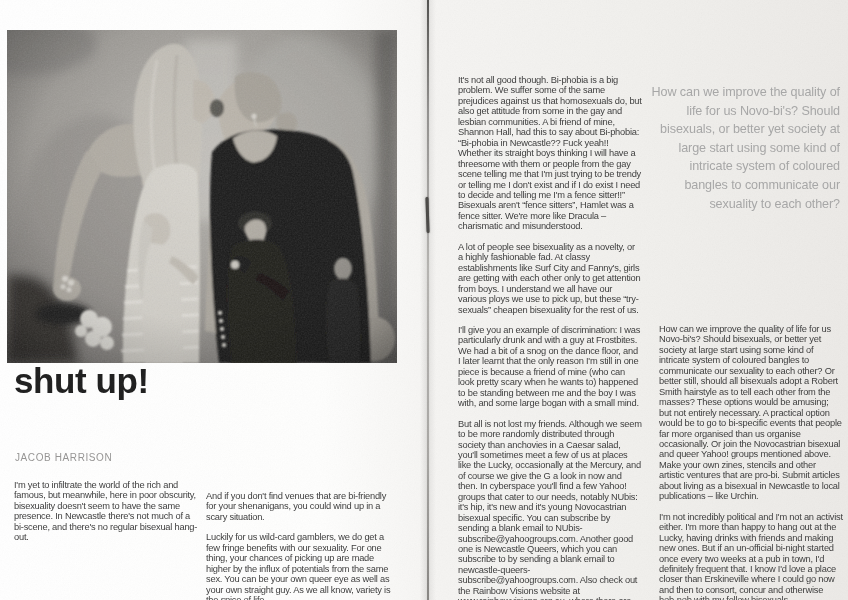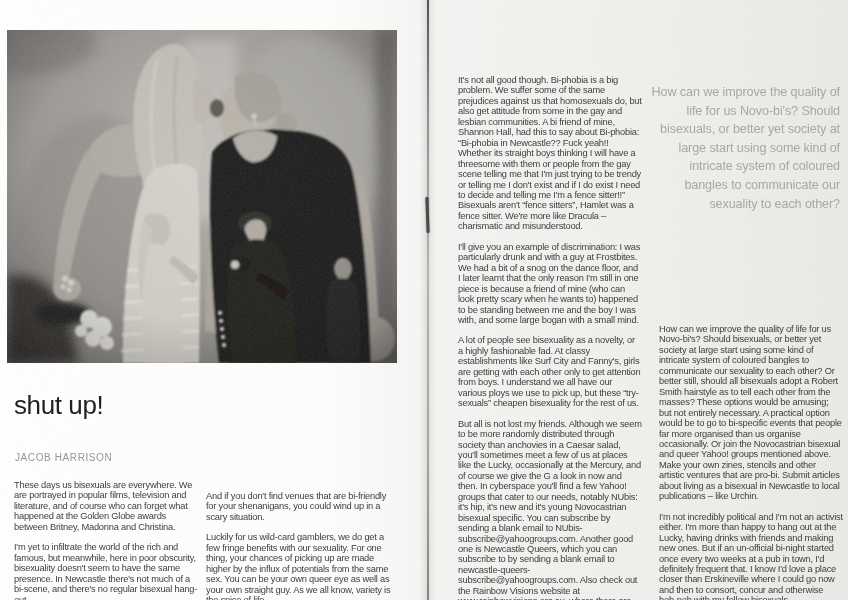--- a/index.html
+++ b/index.html
@@ -7,22 +7,22 @@
   }
   *{box-sizing:border-box}
   html,body{margin:0;padding:0;background:#ffffff}
   .spread{
     position:relative;width:848px;height:600px;overflow:hidden;
     font-family:"Liberation Sans",sans-serif;
     background:linear-gradient(90deg,#ffffff 0%,#fefefd 38%,#f5f4f2 52%,#f1f0ed 75%,#eceae7 100%);
   }
   .photo{position:absolute;left:7px;top:30px;width:390px;height:333px;margin:0;padding:0}
   .photo svg{display:block;width:100%;height:100%}
-  .headline{position:absolute;left:14px;top:390px;margin:0;font-weight:400;
-    color:var(--headline,#1d1d1d);font-size:26px;line-height:30px;letter-spacing:-0.4px}
+  .headline{position:absolute;left:14px;top:366px;margin:0;font-weight:700;
+    color:var(--headline,#1d1d1d);font-size:35px;line-height:30px;letter-spacing:-0.4px}
   .byline{position:absolute;left:15px;top:452px;color:var(--byline,#969594);
     font-size:10px;letter-spacing:0.6px}
   .body-col{position:absolute;font-size:9.3px;line-height:10.45px;letter-spacing:-0.22px;
     color:var(--body_text,#3c3c3c);text-align:left}
   .body-col p{margin:0 0 10px 0}
   .col-a{left:14px;top:480px;width:184px}
   .col-b{left:206px;top:491px;width:192px}
   .col-mid{left:458px;top:75px;width:184px}
   .col-right{left:659px;top:324px;width:184px}
   .pullquote{position:absolute;left:648px;top:83px;width:192px;margin:0;text-align:right;
@@ -160,32 +160,31 @@
 
       <rect width="390" height="332" fill="url(#vig)"></rect>
       <rect width="390" height="332" filter="url(#pgr)" opacity=".14"></rect>
     </svg>
   </figure>
 
   <h1 class="headline"><span>shut up!</span><br></h1>
   <div class="byline">JACOB HARRISON</div>
 
   <div class="body-col col-a">
-    <p>These days us bisexuals are everywhere. We are portrayed in popular films, television and literature, and of course who can forget what happened at the Golden Globe awards between Britney, Madonna and Christina.</p>
     <p>I'm yet to infiltrate the world of the rich and famous, but meanwhile, here in poor obscurity, bisexuality doesn't seem to have the same presence. In Newcastle there's not much of a bi-scene, and there's no regular bisexual hang-out.</p>
   </div>
   <div class="body-col col-b">
     <p>And if you don't find venues that are bi-friendly for your shenanigans, you could wind up in a scary situation.</p>
     <p>Luckily for us wild-card gamblers, we do get a few fringe benefits with our sexuality. For one thing, your chances of picking up are made higher by the influx of potentials from the same sex. You can be your own queer eye as well as your own straight guy. As we all know, variety is the spice of life.</p>
   </div>
 
   <div class="body-col col-mid">
     <p>It's not all good though. Bi-phobia is a big problem. We suffer some of the same prejudices against us that homosexuals do, but also get attitude from some in the gay and lesbian communities. A bi friend of mine, Shannon Hall, had this to say about Bi-phobia: “Bi-phobia in Newcastle?? Fuck yeah!! Whether its straight boys thinking I will have a threesome with them or people from the gay scene telling me that I'm just trying to be trendy or telling me I don't exist and if I do exist I need to decide and telling me I'm a fence sitter!!” Bisexuals aren't “fence sitters”, Hamlet was a fence sitter. We're more like Dracula – charismatic and misunderstood.</p>
+    <p>A lot of people see bisexuality as a novelty, or a highly fashionable fad. At classy establishments like Surf City and Fanny's, girls are getting with each other only to get attention from boys. I understand we all have our various ploys we use to pick up, but these “try-sexuals” cheapen bisexuality for the rest of us.</p>
     <p>I'll give you an example of discrimination: I was particularly drunk and with a guy at Frostbites. We had a bit of a snog on the dance floor, and I later learnt that the only reason I'm still in one piece is because a friend of mine (who can look pretty scary when he wants to) happened to be standing between me and the boy I was with, and some large bogan with a small mind.</p>
-    <p>A lot of people see bisexuality as a novelty, or a highly fashionable fad. At classy establishments like Surf City and Fanny's, girls are getting with each other only to get attention from boys. I understand we all have our various ploys we use to pick up, but these “try-sexuals” cheapen bisexuality for the rest of us.</p>
     <p>But all is not lost my friends. Although we seem to be more randomly distributed through society than anchovies in a Caesar salad, you'll sometimes meet a few of us at places like the Lucky, occasionally at the Mercury, and of course we give the G a look in now and then. In cyberspace you'll find a few Yahoo! groups that cater to our needs, notably NUbis: it's hip, it's new and it's young Novocastrian bisexual specific. You can subscribe by sending a blank email to NUbis-subscribe@yahoogroups.com. Another good one is Newcastle Queers, which you can subscribe to by sending a blank email to newcastle-queers-subscribe@yahoogroups.com. Also check out the Rainbow Visions website at www.rainbowvisions.org.au, where there are links to local bi-groups as well as a calendar of events.</p>
   </div>
 
   <blockquote class="pullquote">How can we improve the quality of life for us Novo-bi's? Should bisexuals, or better yet society at large start using some kind of intricate system of coloured bangles to communicate our sexuality to each other?</blockquote>
   <div class="body-col col-right">
     <p>How can we improve the quality of life for us Novo-bi's? Should bisexuals, or better yet society at large start using some kind of intricate system of coloured bangles to communicate our sexuality to each other? Or better still, should all bisexuals adopt a Robert Smith hairstyle as to tell each other from the masses? These options would be amusing; but not entirely necessary. A practical option would be to go to bi-specific events that people far more organised than us organise occasionally. Or join the Novocastrian bisexual and queer Yahoo! groups mentioned above. Make your own zines, stencils and other artistic ventures that are pro-bi. Submit articles about living as a bisexual in Newcastle to local publications – like Urchin.</p>
     <p>I'm not incredibly political and I'm not an activist either. I'm more than happy to hang out at the Lucky, having drinks with friends and making new ones. But if an un-official bi-night started once every two weeks at a pub in town, I'd definitely frequent that. I know I'd love a place closer than Erskineville where I could go now and then to consort, concur and otherwise hob-nob with my fellow bisexuals.</p>
   </div>
 
   <div class="fold"></div>

